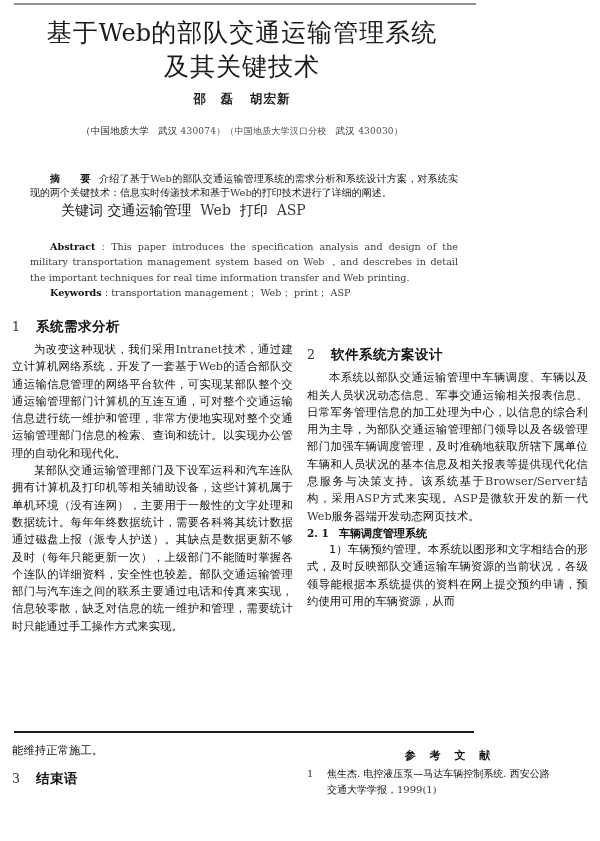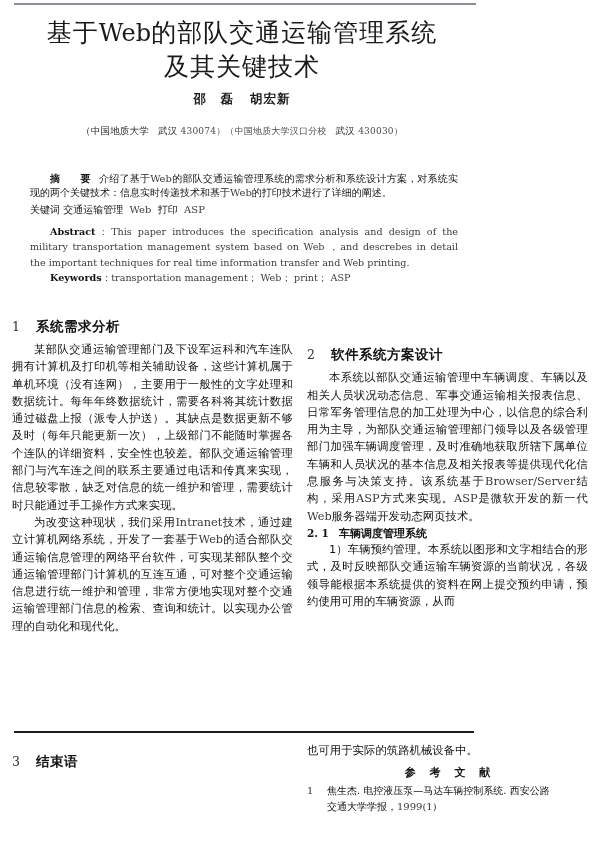--- a/index.html
+++ b/index.html
@@ -96,29 +96,30 @@
     font-weight: bold;
     letter-spacing: 5px;
     padding-left: 20px;
   }
   .abs-zh .lat {
     font-family: "DejaVu Serif", "Liberation Serif", serif;
     color: #3a3a3a;
   }
   .kw {
     margin-top: 2px;
-    font-size: 10px;
+    font-size: 14px;
     line-height: 16.5px;
+    margin-left: 31px;
   }
   .kw .kwi {
     font-family: "DejaVu Serif", "Liberation Serif", serif;
     color: #3a3a3a;
   }
   .abs-en {
-    margin-top: 5px;
+    margin-top: 20px;
     font-family: "DejaVu Serif", "Liberation Serif", serif;
     font-size: 9.6px;
     line-height: 15.5px;
     text-align: justify;
     color: #3c3c3c;
   }
   .abs-en b { color: #111; }
   .abs-en .ind { padding-left: 20px; }
   .kw-en {
     margin-top: 0;
@@ -299,23 +300,23 @@
 
   <div class="cols">
 
     <div class="col col-left">
 
       <div class="sec-head first">
         <span class="n">1</span>
         <span>系统需求分析</span>
       </div>
 
+      <p class="body ind cont"><span>为改变这种现状，我们采用</span><span class="lat">Intranet</span><span>技术，通过建立计算机网络系统，开发了一套基于</span><span class="lat">Web</span><span>的适合部队交通运输信息管理的网络平台软件，可实现某部队整个交通运输管理部门计算机的互连互通，可对整个交通运输信息进行统一维护和管理，非常方便地实现对整个交通运输管理部门信息的检索、查询和统计。以实现办公管理的自动化和现代化。</span></p>
+
       <p class="body ind">某部队交通运输管理部门及下设军运科和汽车连队拥有计算机及打印机等相关辅助设备，这些计算机属于单机环境（没有连网），主要用于一般性的文字处理和数据统计。每年年终数据统计，需要各科将其统计数据通过磁盘上报（派专人护送）。其缺点是数据更新不够及时（每年只能更新一次），上级部门不能随时掌握各个连队的详细资料，安全性也较差。部队交通运输管理部门与汽车连之间的联系主要通过电话和传真来实现，信息较零散，缺乏对信息的统一维护和管理，需要统计时只能通过手工操作方式来实现。</p>
-
-      <p class="body ind cont"><span>为改变这种现状，我们采用</span><span class="lat">Intranet</span><span>技术，通过建立计算机网络系统，开发了一套基于</span><span class="lat">Web</span><span>的适合部队交通运输信息管理的网络平台软件，可实现某部队整个交通运输管理部门计算机的互连互通，可对整个交通运输信息进行统一维护和管理，非常方便地实现对整个交通运输管理部门信息的检索、查询和统计。以实现办公管理的自动化和现代化。</span></p>
     </div>
 
     <div class="col col-right">
 
       <p class="body">​</p>
 
       <div class="sec-head spaced">
         <span class="n">2</span>
         <span>软件系统方案设计</span>
       </div>
@@ -330,30 +331,30 @@
 
       <p class="body ind cont">1）车辆预约管理。本系统以图形和文字相结合的形式，及时反映部队交通运输车辆资源的当前状况，各级领导能根据本系统提供的资料在网上提交预约申请，预约使用可用的车辆资源，从而</p>
     </div>
   </div>
 
   <div class="mid-rule"></div>
 
   <div class="foot">
 
     <div class="fcol fcol-left">
+      <p class="body">能维持正常施工。</p>
 
       <div class="sec-head spaced">
         <span class="n">3</span>
         <span>结束语</span>
       </div>
 
     </div>
 
     <div class="fcol fcol-right">
-      <p class="body nowrap-clip">也可用于实际的筑路机械设备中。</p>
 
       <div class="ref-title">参 考 文 献</div>
 
       <div class="ref-item">
         <span class="rn">1</span>
         <span class="rt"><span class="nowrap-clip" style="display:block">焦生杰. 电控液压泵—马达车辆控制系统. 西安公路</span><span>交通大学学报，</span><span class="lat">1999(1)</span></span>
       </div>
     </div>
   </div>
 

